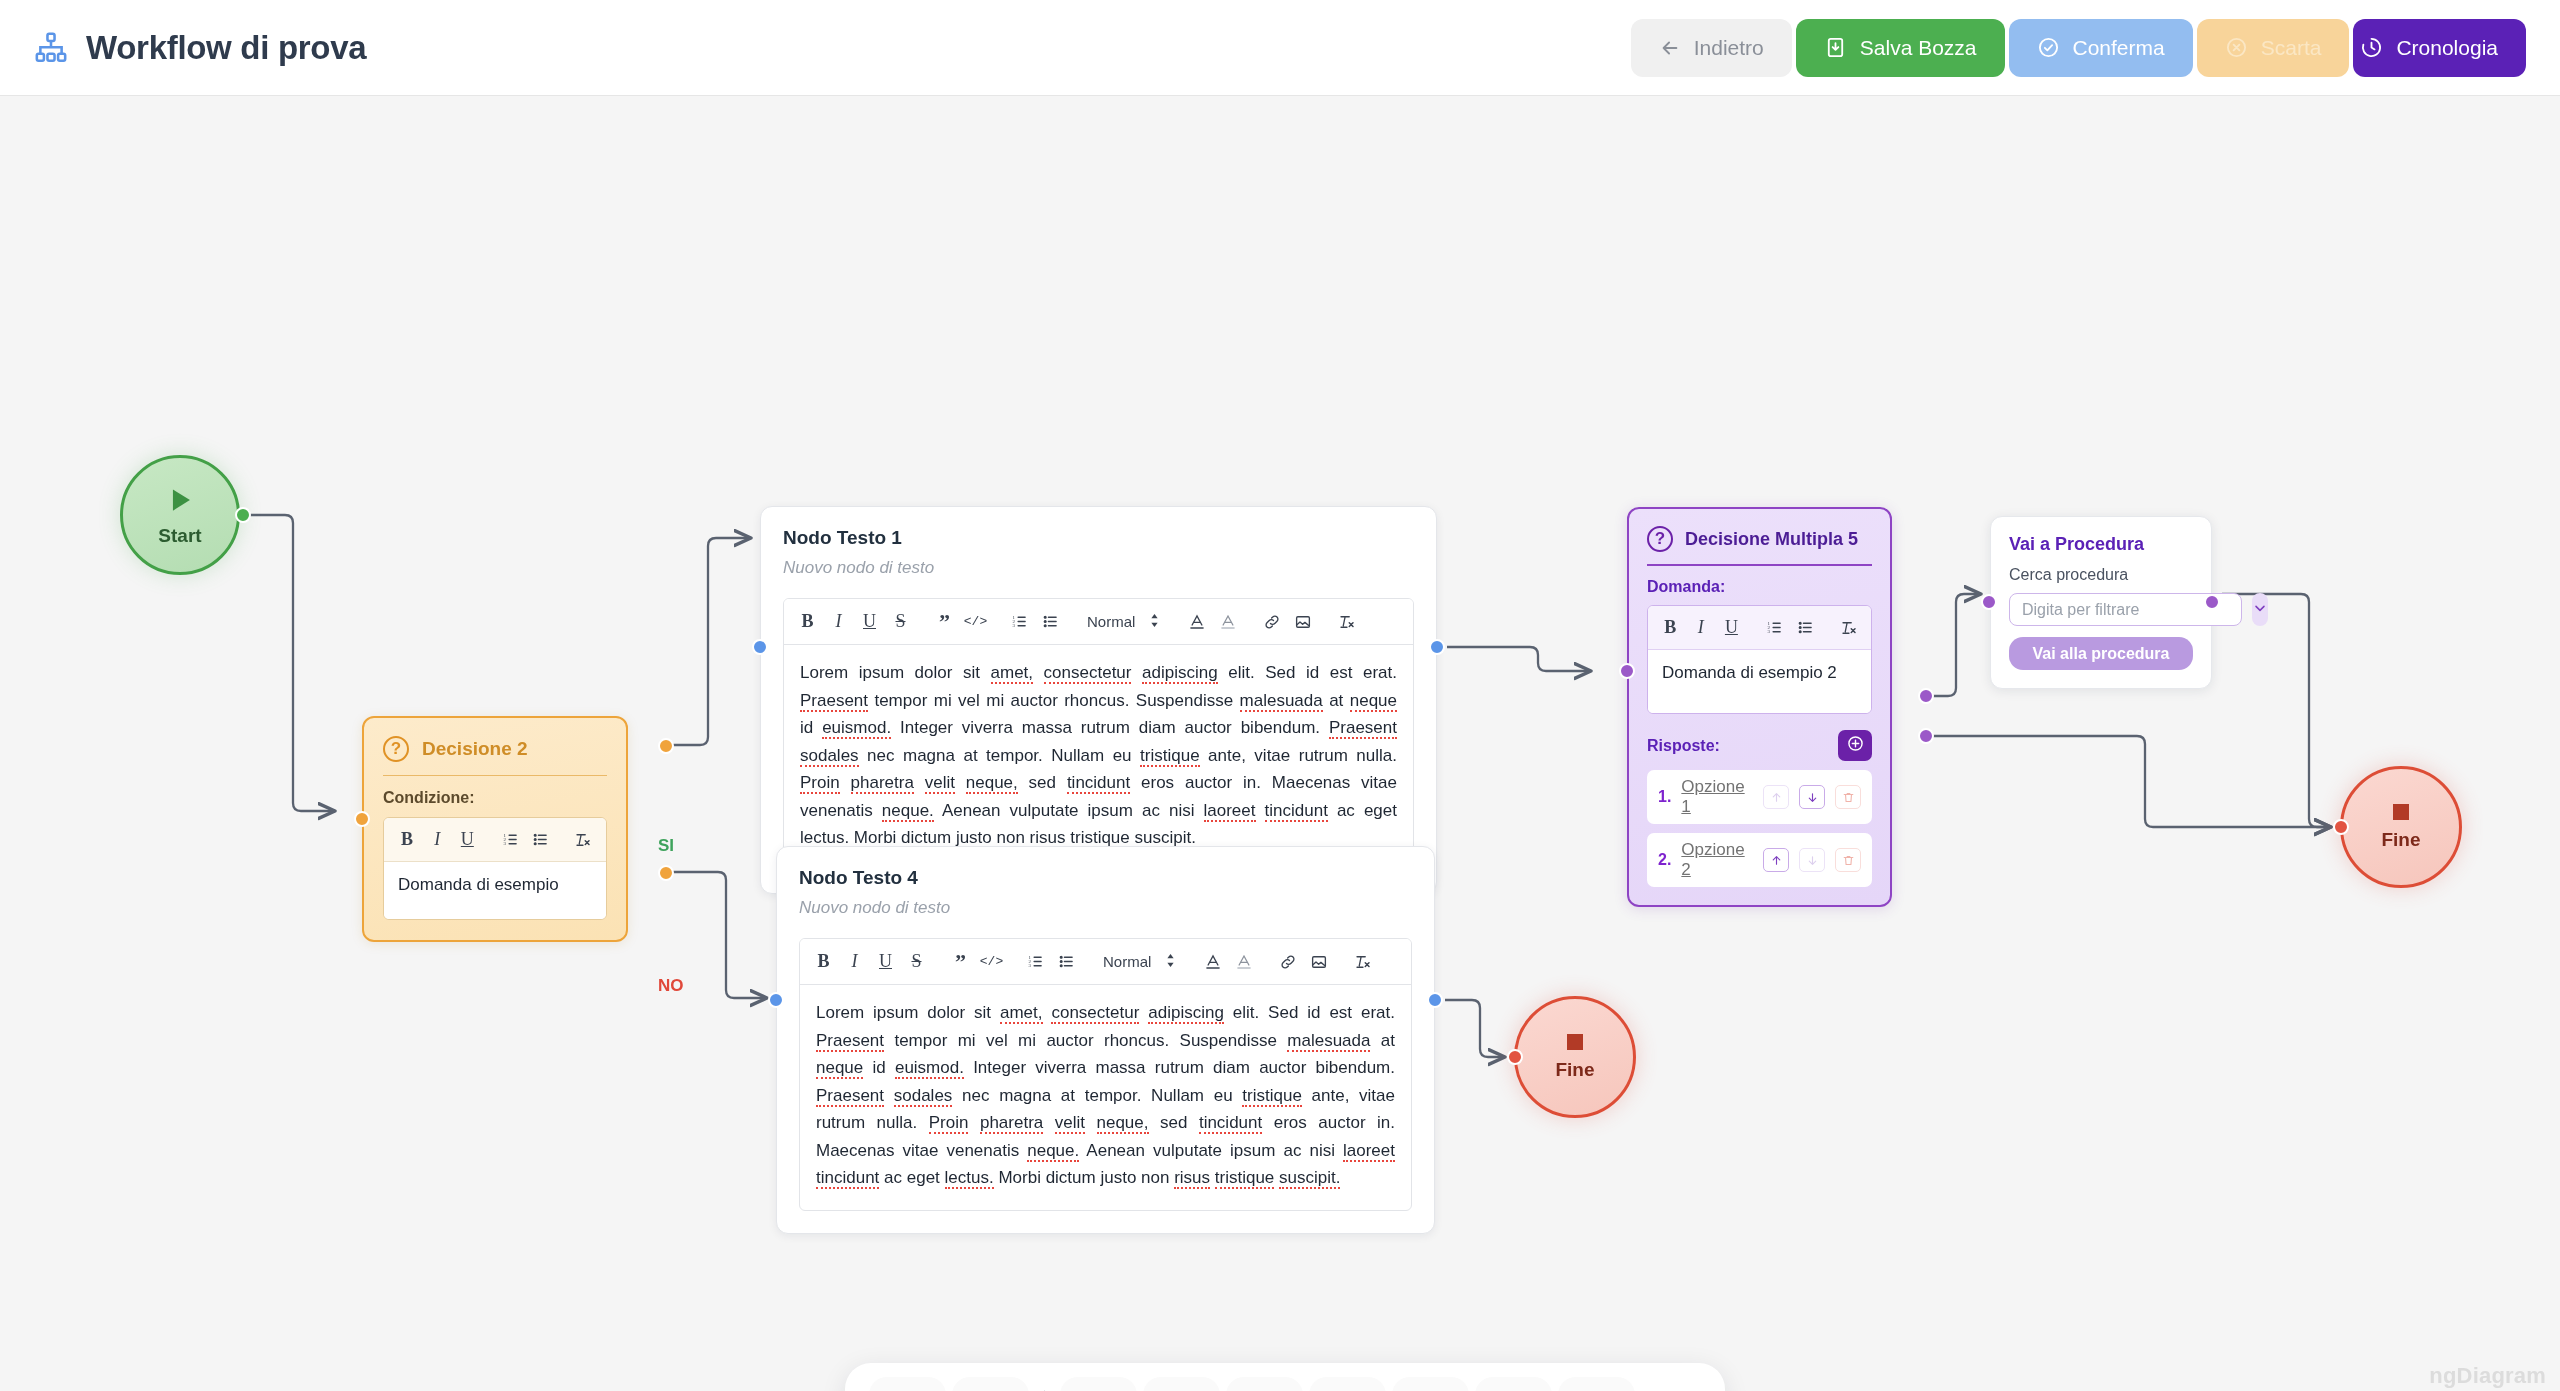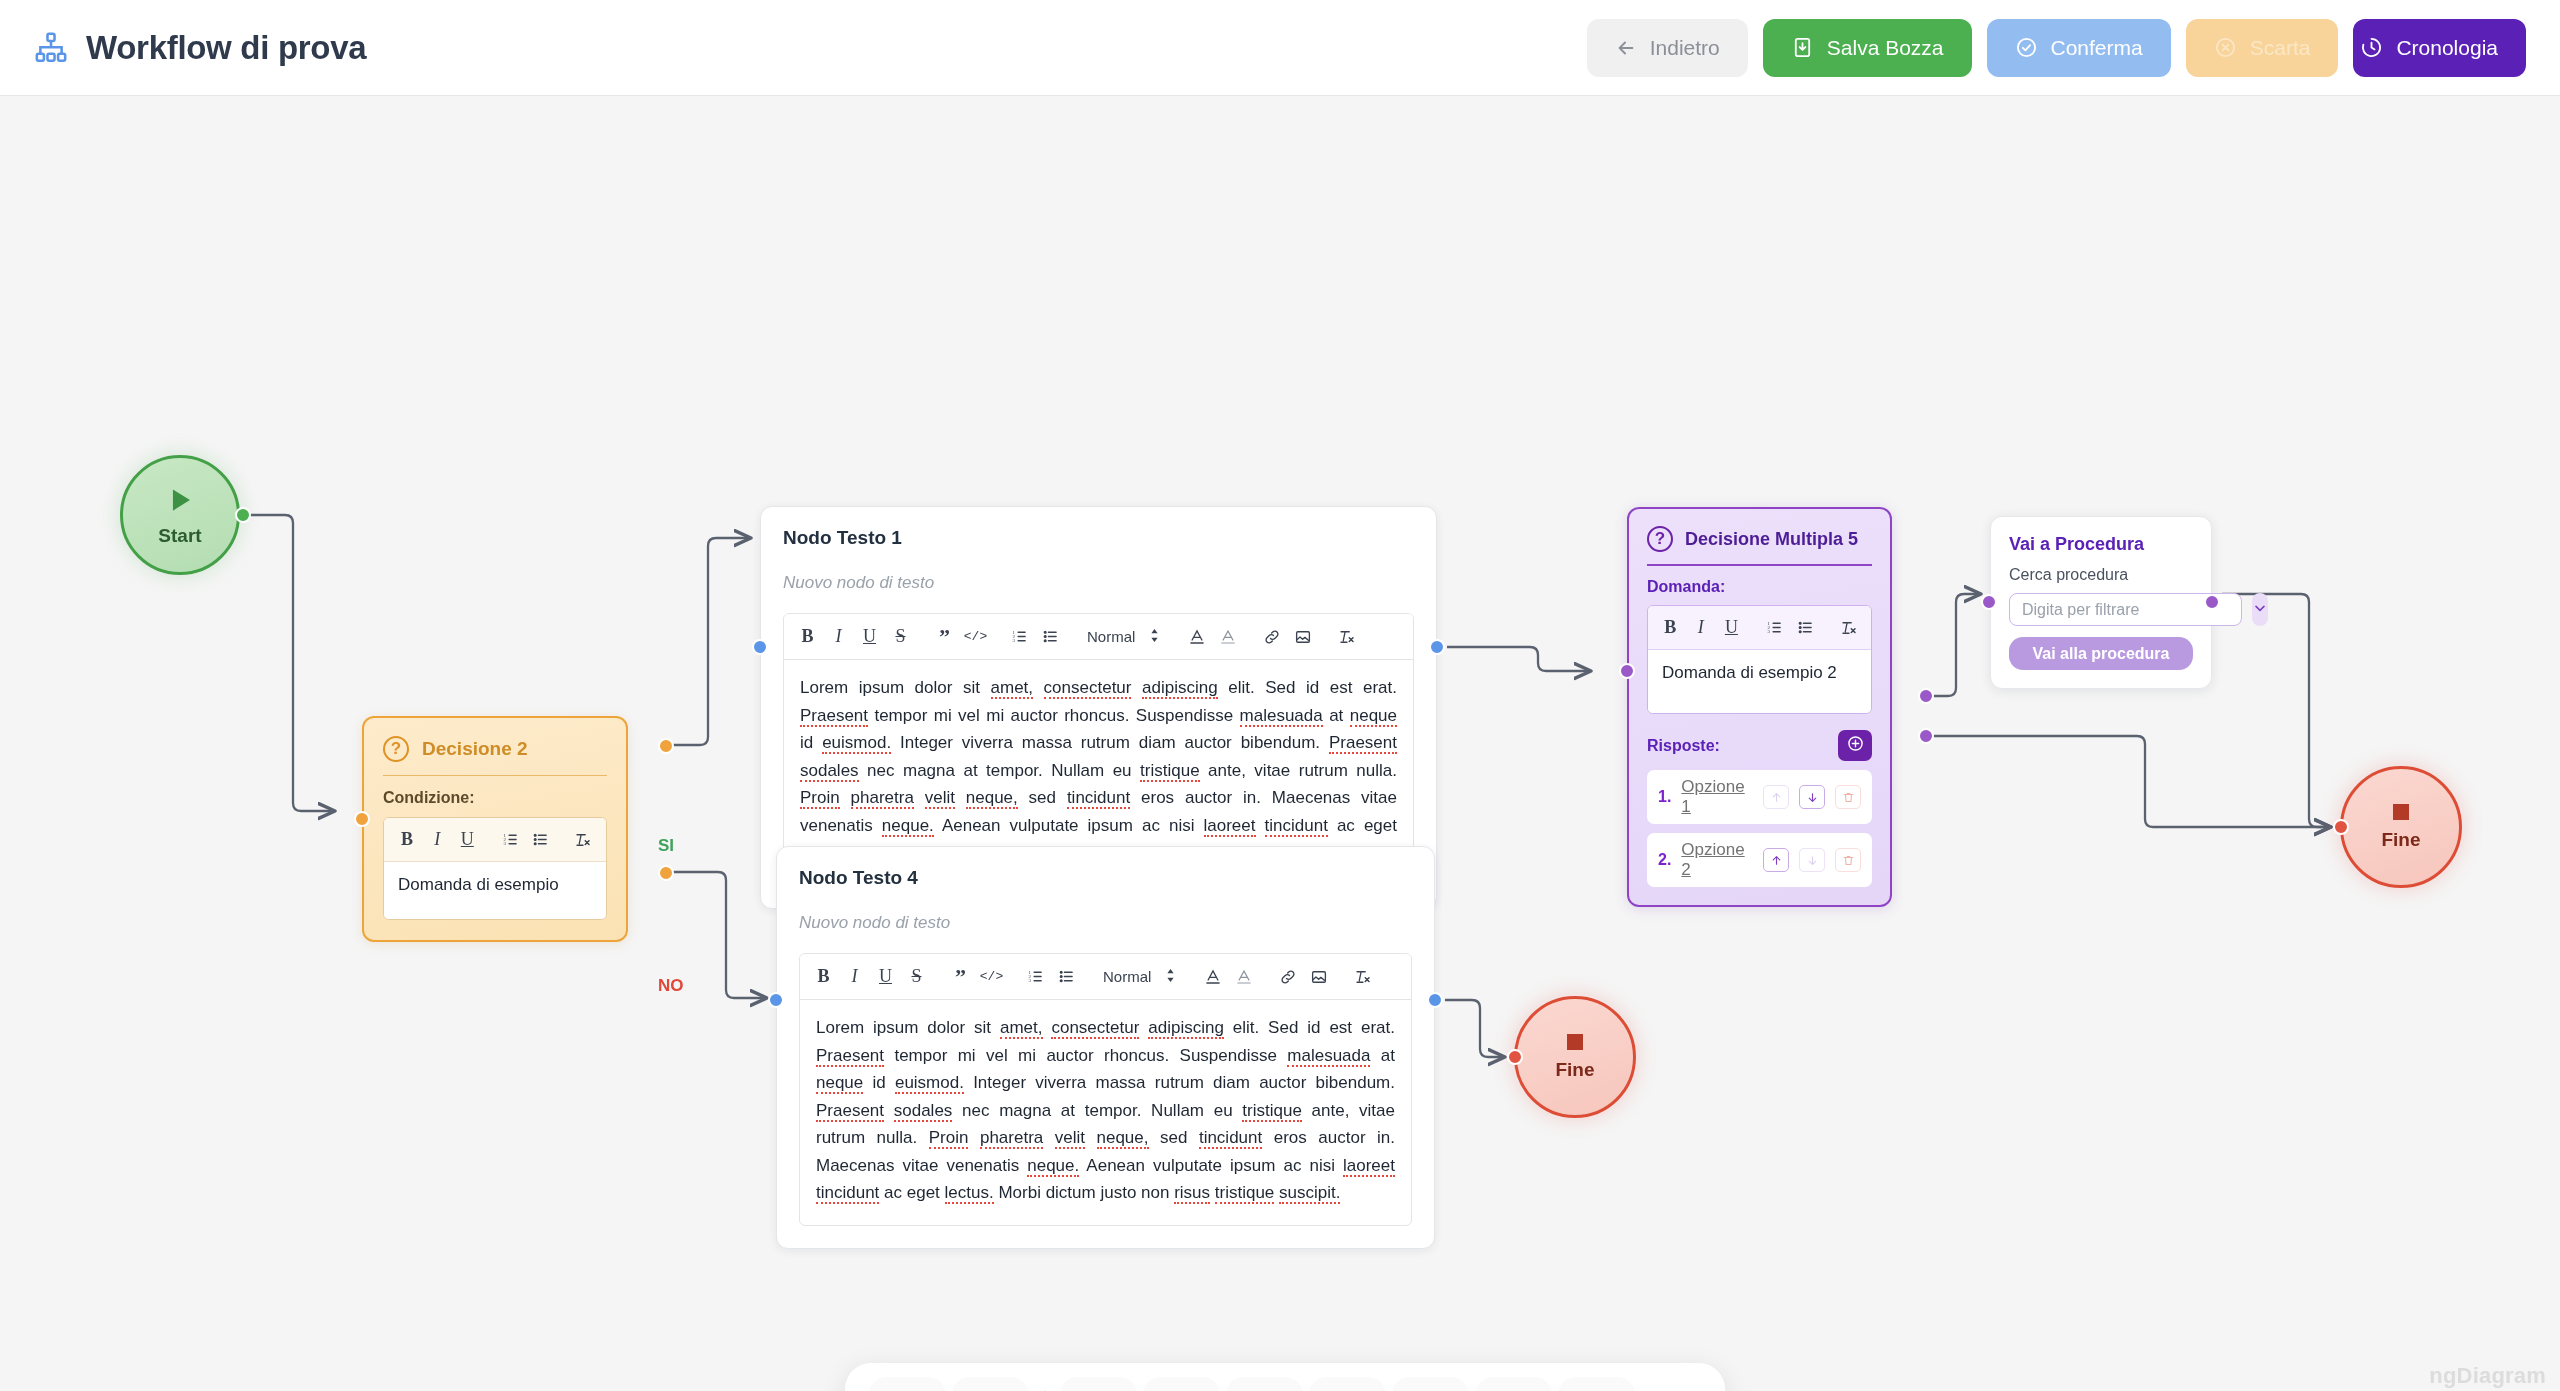--- a/index.html
+++ b/index.html
@@ -18,21 +18,21 @@
     border-bottom: 1px solid #e6e6e6;
     display: flex; align-items: center;
     padding: 0 34px 0 34px;
     z-index: 50;
   }
   .brand { display: flex; align-items: center; gap: 18px; }
   .brand-icon { width: 34px; height: 34px; display: block; }
   .brand-title {
     font-size: 33px; font-weight: bold; color: #2f3b4d; letter-spacing: -0.3px;
   }
-  .header-actions { margin-left: auto; display: flex; align-items: flex-start; gap: 15px; }
+  .header-actions { margin-left: auto; display: flex; align-items: flex-start; gap: 4px; }
   .hbtn {
     height: 58px; border-radius: 12px; border: none;
     display: flex; align-items: center; gap: 13px;
     padding: 0 28px; font-size: 21px; font-family: inherit;
     cursor: pointer; white-space: nowrap;
   }
   .hbtn svg { display: block; flex: 0 0 auto; }
   .hbtn-back { background: #f0f0f0; color: #8a8f98; }
   .hbtn-save { background: #4caf50; color: #ffffff; }
   .hbtn-confirm { background: #93bdf0; color: #ffffff; }
@@ -89,21 +89,21 @@
   .lbl-si { color: #3ea35c; }
   .lbl-no { color: #e0483a; }
 
   
   .text-node {
     background: #ffffff; border: 1px solid #e4e6ea; border-radius: 12px;
     box-shadow: 0 2px 10px rgba(20,30,50,0.07);
     padding: 20px 22px 22px 22px;
   }
   .tn-title { font-size: 19px; font-weight: bold; color: #22303f; }
-  .tn-sub { font-size: 17px; font-style: italic; color: #9aa1ab; margin-top: 24px; }
+  .tn-sub { font-size: 17px; font-style: italic; color: #9aa1ab; margin-top: 9px; }
   .rte {
     margin-top: 20px; border: 1px solid #e2e4e8; border-radius: 6px;
     background: #ffffff; overflow: hidden;
   }
   .rte-toolbar {
     display: flex; align-items: center; gap: 0;
     border-bottom: 1px solid #e2e4e8;
     padding: 7px 8px; background: #ffffff;
   }
   .tb-btn {

